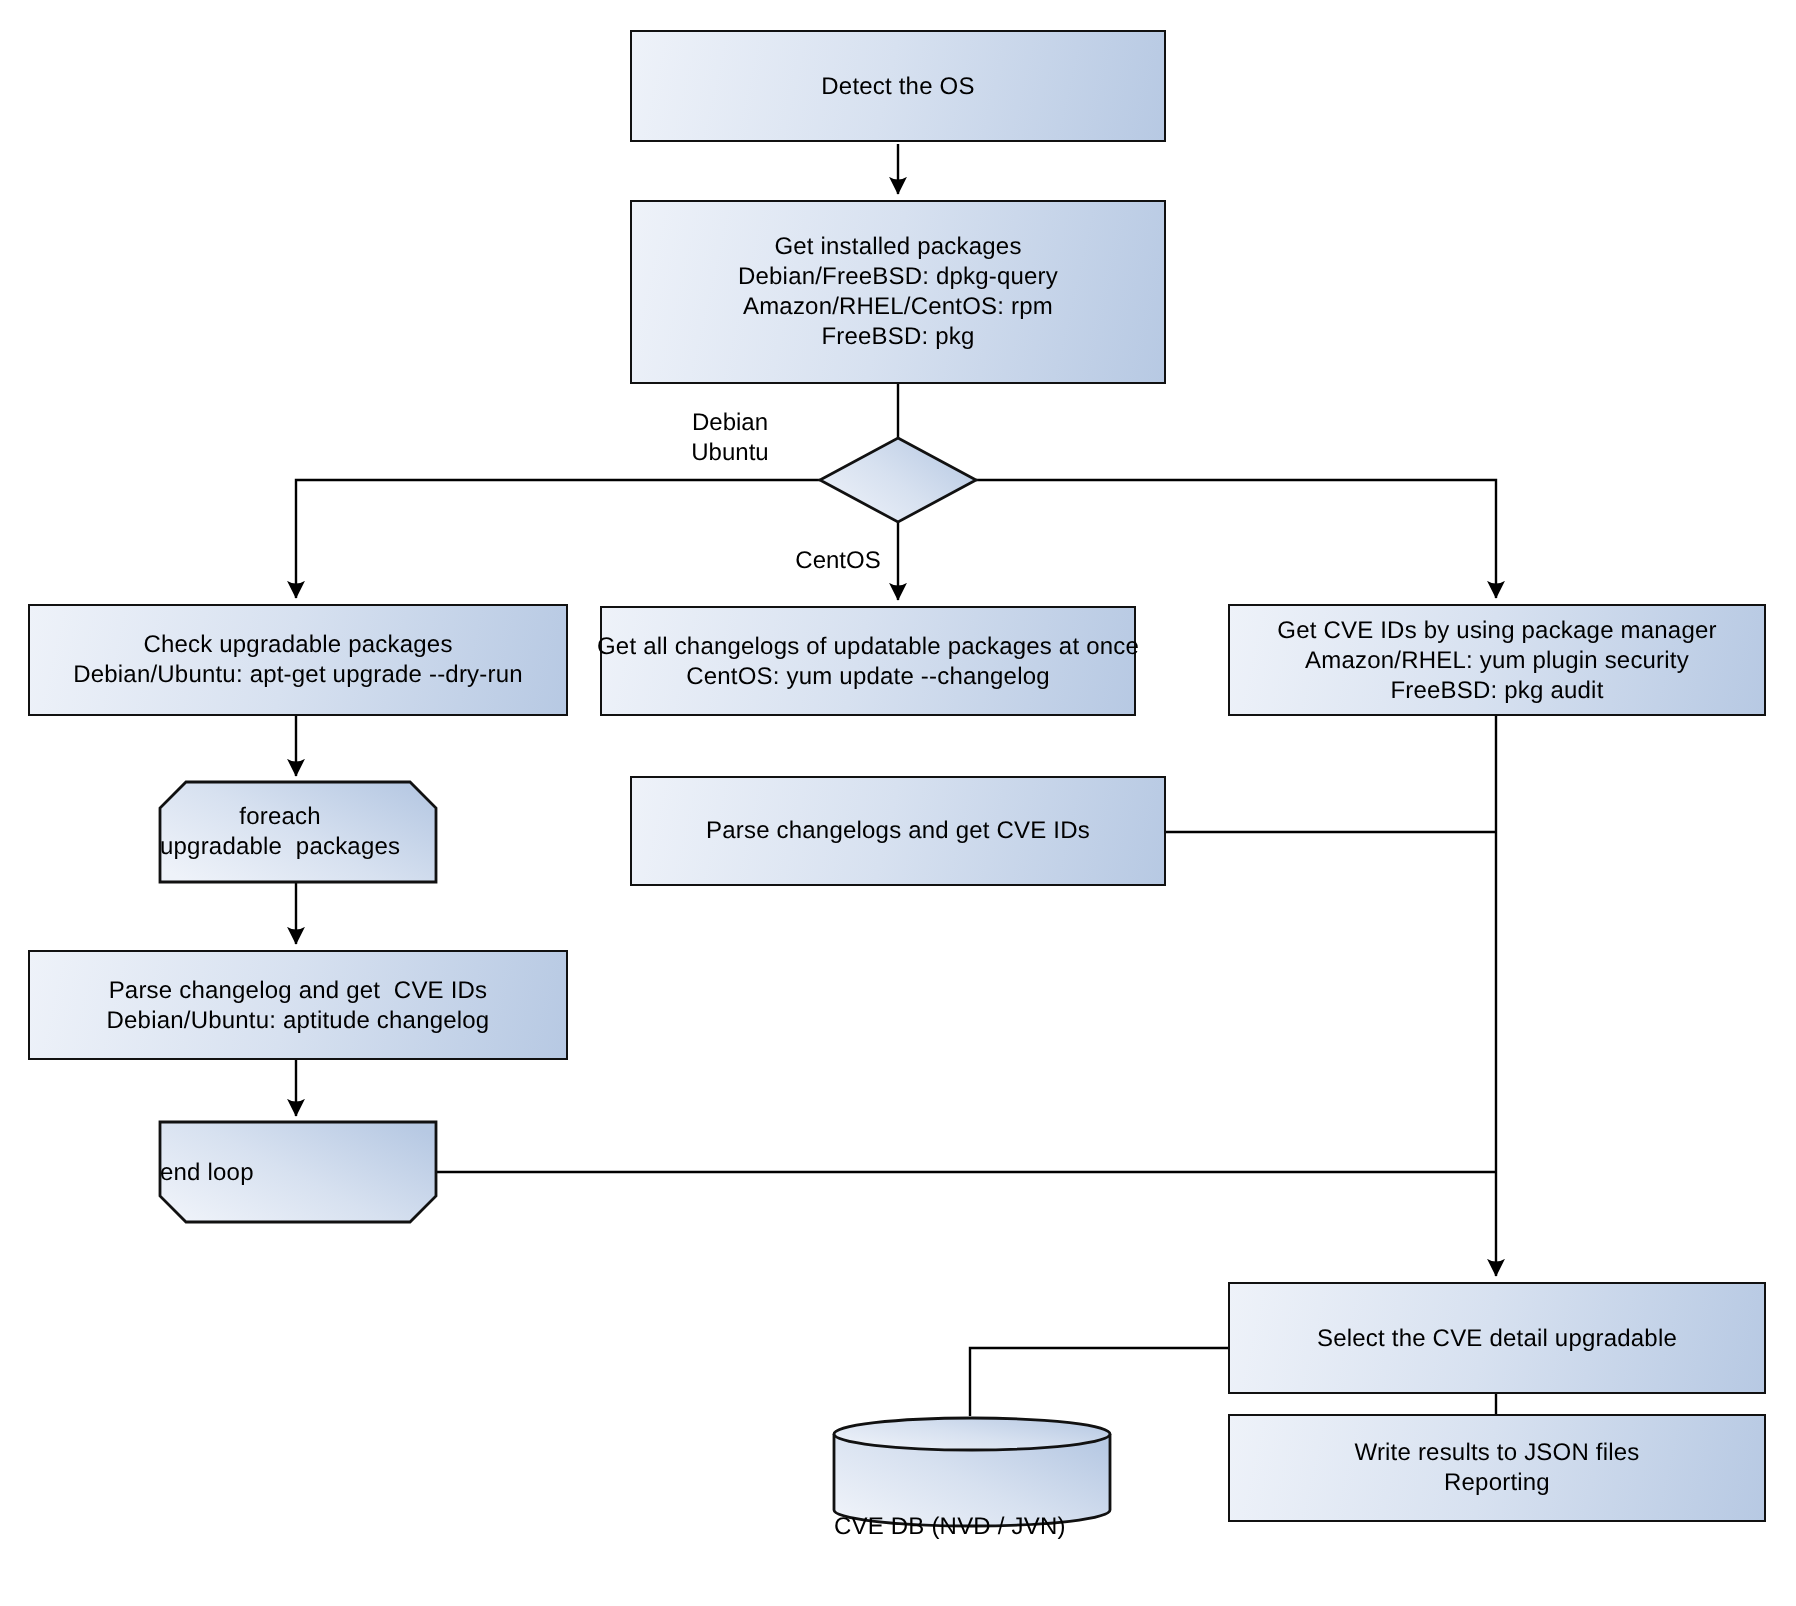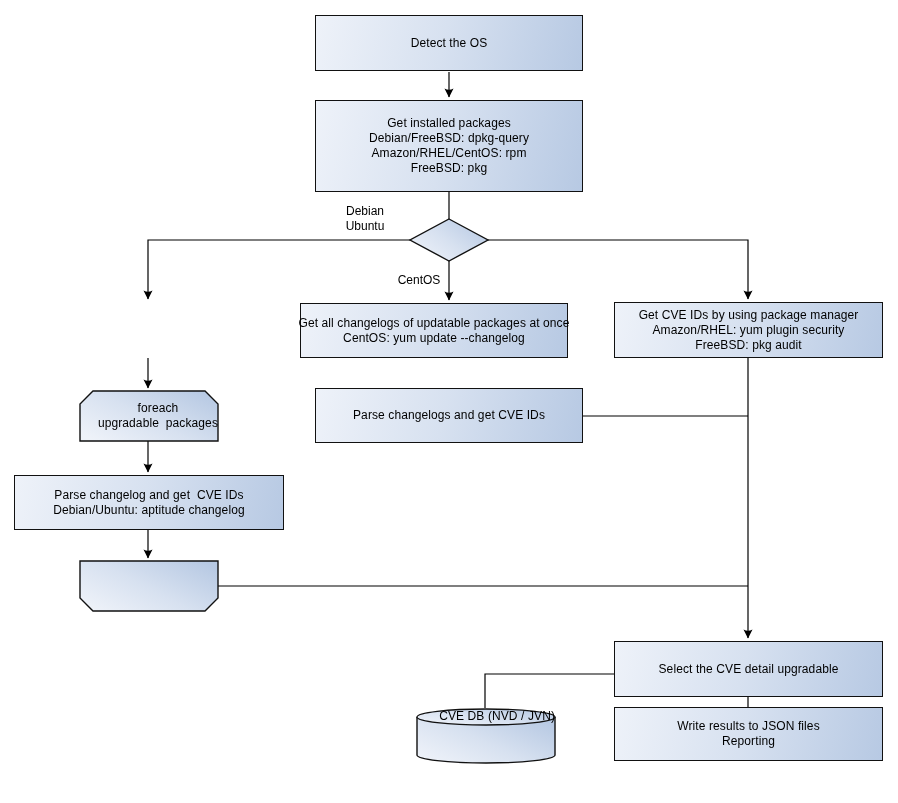--- a/index.html
+++ b/index.html
@@ -26,21 +26,21 @@
     font-size: 12px;
     line-height: 15px;
     text-align: center;
     white-space: pre;
     letter-spacing: 0.1px;
   }
   .shape-label {
     position: absolute;
     display: flex;
     align-items: center;
-    justify-content: flex-end;
+    justify-content: flex-start;
   }
   .branch-label {
     position: absolute;
     font-size: 12px;
     line-height: 15px;
     text-align: center;
     white-space: pre;
   }
 </style>
 </head>
@@ -89,20 +89,24 @@
     <span class="lbl">Detect the OS</span>
   </div>
 
   <div class="node" style="left:315px; top:100px; width:268px; height:92px">
     <span class="lbl">Get installed packages
 Debian/FreeBSD: dpkg-query
 Amazon/RHEL/CentOS: rpm
 FreeBSD: pkg</span>
   </div>
 
+  <div class="node" style="left:14px; top:302px; width:270px; height:56px">
+    <span class="lbl">Check upgradable packages
+Debian/Ubuntu: apt-get upgrade --dry-run</span>
+  </div>
 
   <div class="node" style="left:14px; top:475px; width:270px; height:55px">
     <span class="lbl">Parse changelog and get  CVE IDs
 Debian/Ubuntu: aptitude changelog</span>
   </div>
 
   <div class="node" style="left:300px; top:303px; width:268px; height:55px">
     <span class="lbl">Get all changelogs of updatable packages at once
 CentOS: yum update --changelog</span>
   </div>
@@ -124,22 +128,25 @@
   <div class="node" style="left:614px; top:707px; width:269px; height:54px">
     <span class="lbl">Write results to JSON files
 Reporting</span>
   </div>
 
   <div class="shape-label" style="left:80px; top:391px; width:138px; height:50px">
     <span class="lbl">foreach
 upgradable  packages</span>
   </div>
 
+  <div class="shape-label" style="left:80px; top:561px; width:138px; height:50px">
+    <span class="lbl">end loop</span>
+  </div>
 
-  <div class="shape-label" style="left:417px; top:702px; width:138px; height:28px">
+  <div class="shape-label" style="left:417px; top:749px; width:138px; height:28px">
     <span class="lbl">CVE DB (NVD / JVN)</span>
   </div>
 
   <div class="branch-label" style="left:330px; top:204px; width:70px">Debian
 Ubuntu</div>
 
 
   <div class="branch-label" style="left:384px; top:273px; width:70px">CentOS</div>
 
 </div>

